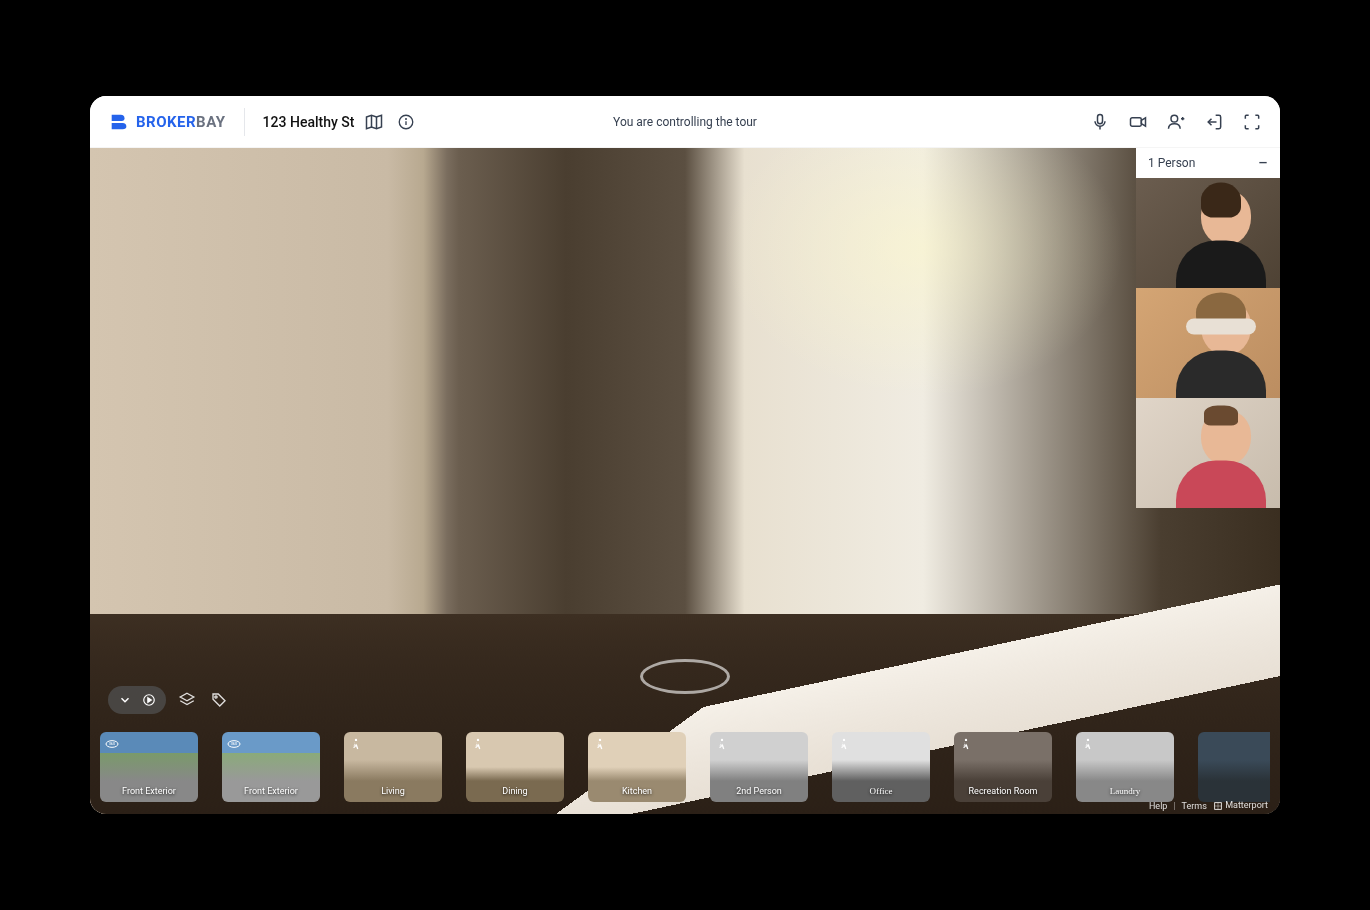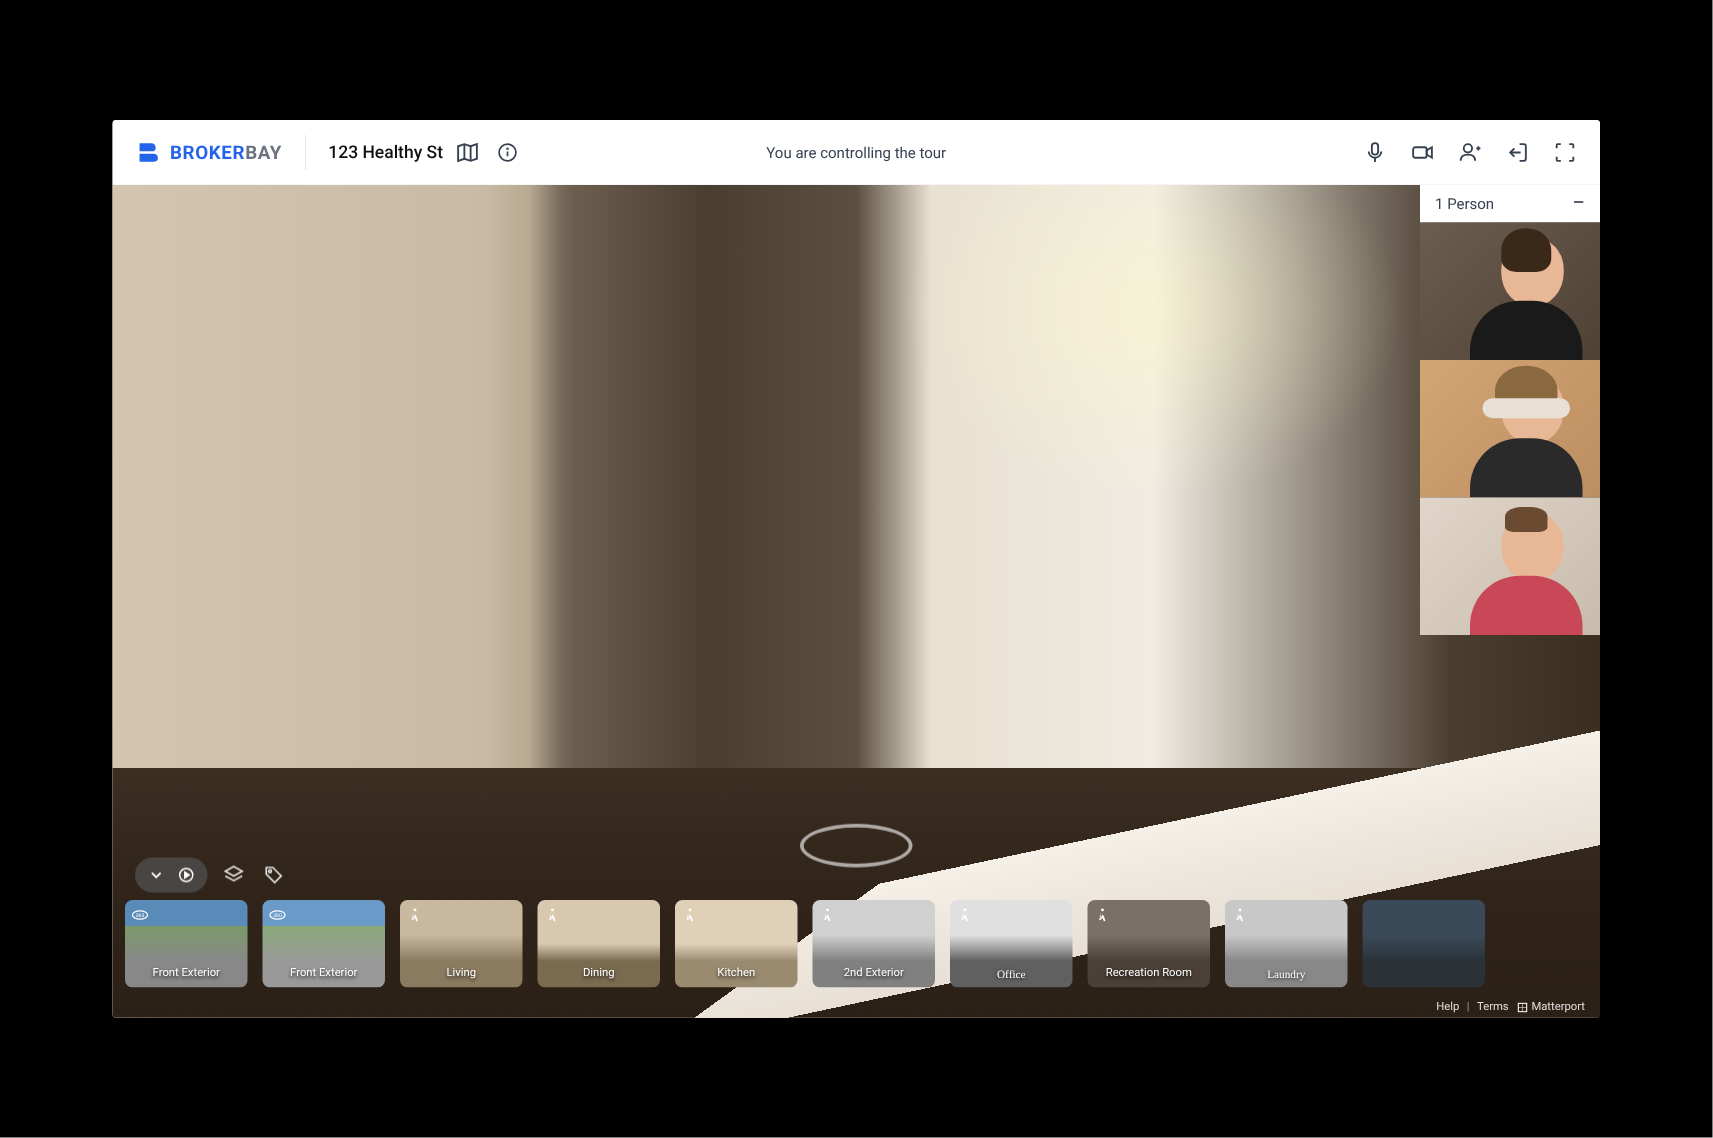--- a/index.html
+++ b/index.html
@@ -10,21 +10,21 @@
       font-family: -apple-system, BlinkMacSystemFont, "Segoe UI", Roboto, sans-serif;
       display: flex;
       align-items: center;
       justify-content: center;
       overflow: hidden;
     }
     .app-window {
       width: 1190px;
       height: 718px;
       background: #fff;
-      border-radius: 3px;
+      border-radius: 16px;
       overflow: hidden;
       position: relative;
       box-shadow: 0 20px 60px rgba(0,0,0,0.5);
     }
     .header {
       height: 52px;
       background: #fff;
       display: flex;
       align-items: center;
       padding: 0 18px;
@@ -239,25 +239,25 @@
       width: 22px;
       height: 22px;
       display: flex;
       align-items: center;
       justify-content: center;
       color: rgba(255,255,255,0.85);
       cursor: pointer;
     }
     .thumbnails {
       position: absolute;
-      bottom: 24px;
+      bottom: 12px;
       left: 10px;
       right: 10px;
       display: flex;
-      gap: 12px;
+      gap: 24px;
       z-index: 5;
       overflow: hidden;
     }
     .thumb {
       width: 98px;
       height: 70px;
       border-radius: 6px;
       position: relative;
       cursor: pointer;
       overflow: hidden;
@@ -461,21 +461,21 @@
         </div>
         <div class="thumb-label">Kitchen</div>
       </div>
       <div class="thumb t7">
         <div class="thumb-badge">
           <svg width="14" height="14" viewBox="0 0 24 24" fill="#fff">
               <circle cx="12" cy="5" r="2"></circle>
               <path d="M10 9l-2 6 2 1 2-5 2 3 2 6-2 1-2-5-3 3-2-1 3-4-1-4z"></path>
             </svg>
         </div>
-        <div class="thumb-label">2nd Exterior</div>
+        <div class="thumb-label">2nd Person</div>
       </div>
       <div class="thumb t8">
         <div class="thumb-badge">
           <svg width="14" height="14" viewBox="0 0 24 24" fill="#fff">
               <circle cx="12" cy="5" r="2"></circle>
               <path d="M10 9l-2 6 2 1 2-5 2 3 2 6-2 1-2-5-3 3-2-1 3-4-1-4z"></path>
             </svg>
         </div>
         <div class="thumb-label">Office</div>
       </div>

